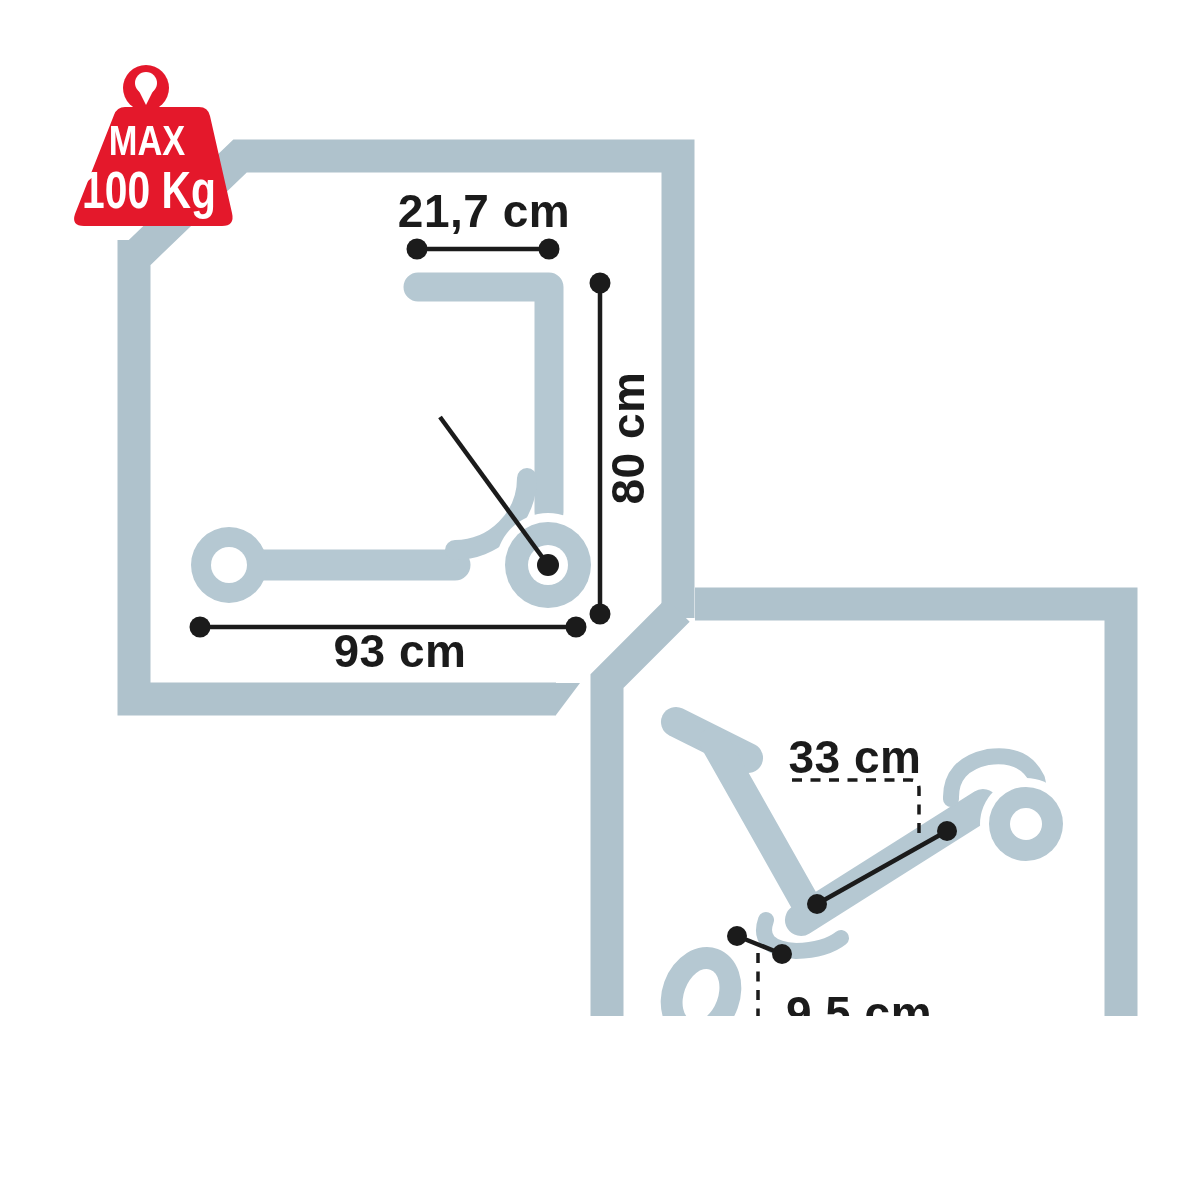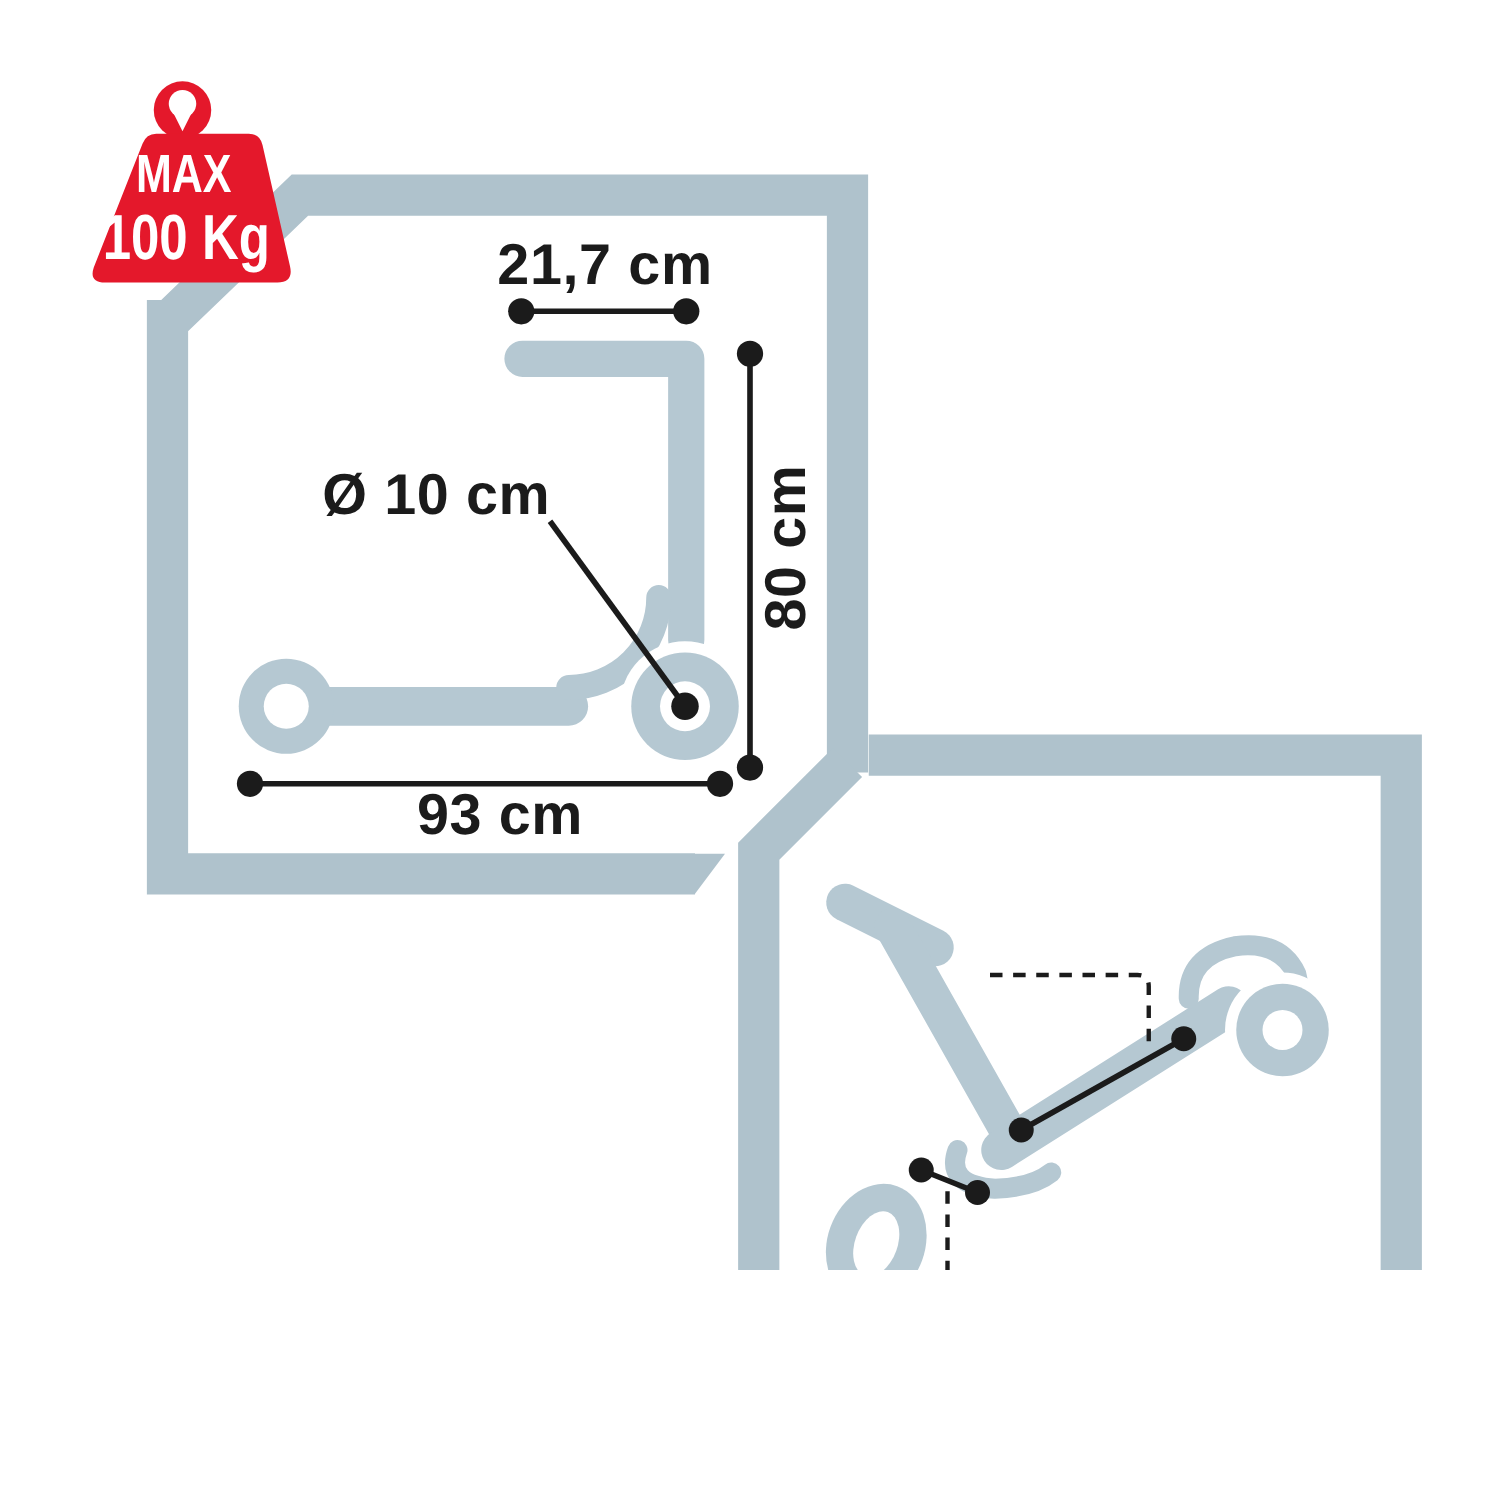--- a/index.html
+++ b/index.html
@@ -122,17 +122,18 @@
       <path class="white-fill" d="M 137,87 L 155,87 L 146,105 Z"></path>
       <path class="badge-body" d="M 125,107 H 199 Q 208,107 210,116 L 232,213 Q 235,226 222,226 H 84 Q 71,226 75,214 L 114,115 Q 117,107 125,107 Z"></path>
     </g>
   </svg>
 
   <div class="badge-txt" style="left:147px;top:140px;font-size:43px">MAX</div>
   <div class="badge-txt" style="left:149px;top:190px;font-size:51px">100 Kg</div>
 
   <div class="lbl" style="left:484px;top:211px">21,7 cm</div>
   <div class="lbl rot" style="left:628px;top:438px">80 cm</div>
-  <div class="lbl" style="left:349px;top:395px">Ø 10 cm</div>
   <div class="lbl" style="left:400px;top:651px">93 cm</div>
 
+  <div class="lbl" style="left:855px;top:757px">33 cm</div>
+  <div class="lbl" style="left:859px;top:1013px">9,5 cm</div>
 
 </div>
 
 </body></html>

